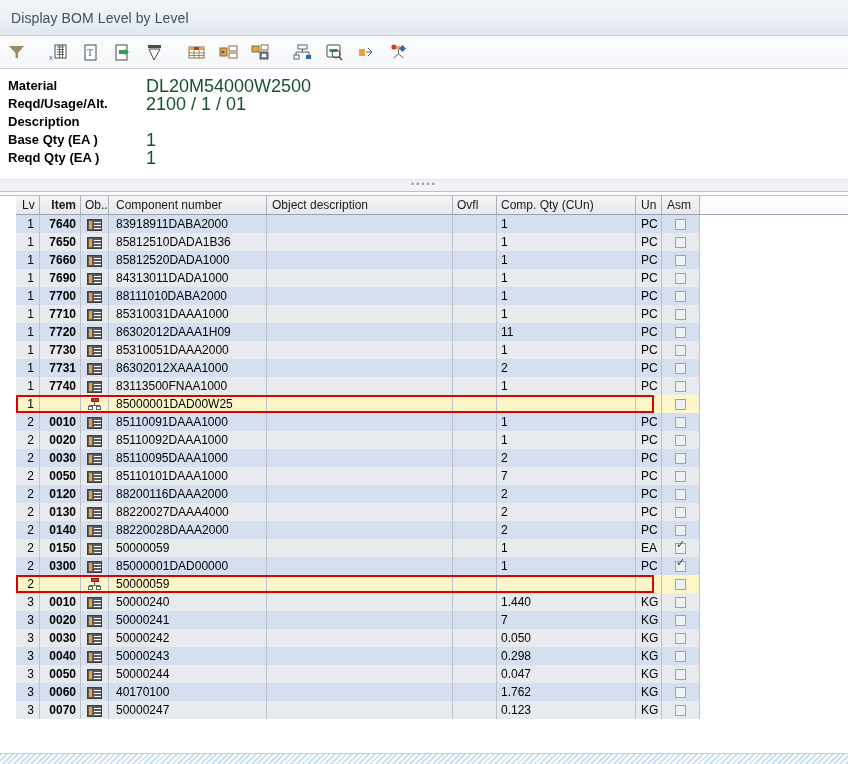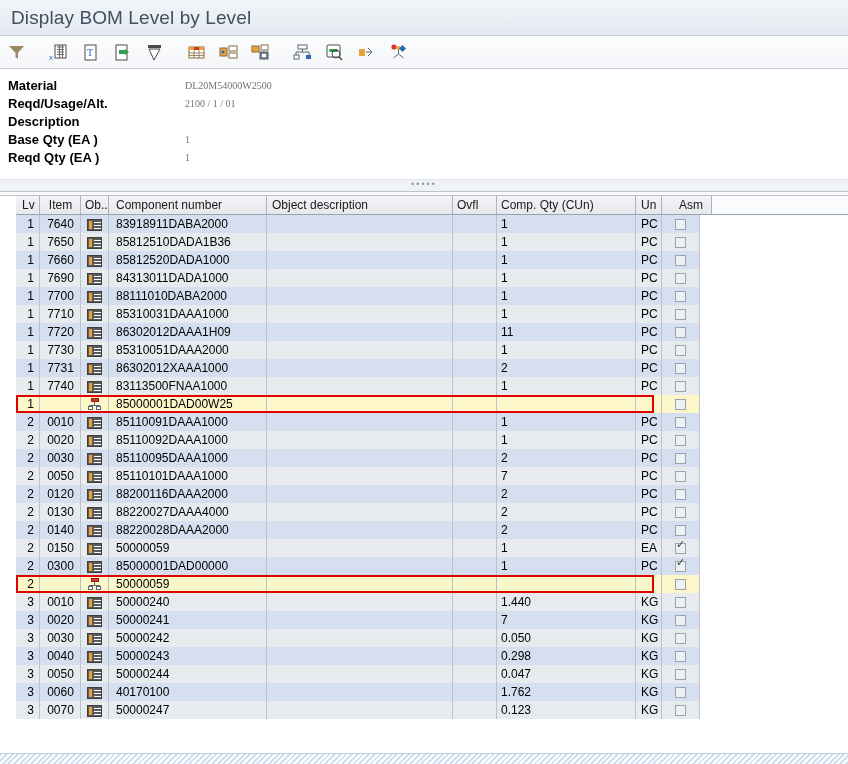--- a/index.html
+++ b/index.html
@@ -10,38 +10,38 @@
     font-size:12px;color:#000;
     -webkit-font-smoothing:antialiased;
   }
   
   .titlebar{
     height:36px;box-sizing:border-box;
     background:linear-gradient(to bottom,#f2f5f9 0%,#eaeff5 55%,#e3e9f1 100%);
     border-bottom:1px solid #c3ccd8;
     display:flex;align-items:center;padding-left:11px;
   }
-  .titlebar .ttl{font-size:19px;color:#41505f;letter-spacing:.1px;}
+  .titlebar .ttl{font-size:14px;color:#41505f;letter-spacing:.1px;}
   
   .toolbar{
     height:33px;box-sizing:border-box;
     background:linear-gradient(to bottom,#fbfcfd 0%,#f4f6f9 100%);
     border-bottom:1px solid #c9d1da;
     display:flex;align-items:center;
   }
   .tb-btn{
     width:30px;height:28px;display:flex;align-items:center;justify-content:center;
     cursor:pointer;border:1px solid transparent;border-radius:2px;
   }
   .tb-gap{width:10px;}
   
   .infoblock{position:relative;padding:8px 0 0 8px;height:110px;box-sizing:border-box;background:#fff;}
-  .inforow{display:flex;height:18px;line-height:18px;gap:39px;}
+  .inforow{display:flex;height:18px;line-height:18px;}
   .infolabel{width:138px;font-weight:bold;font-size:13px;color:#000;}
-  .infoval{font-size:10px;color:#737373;font-family:Liberation Serif, serif;}
+  .infoval{font-size:18px;color:#14532d;}
   .annot-line{position:absolute;left:63px;top:150px;width:2px;height:30px;background:#d91f1f;}
   .annot-strike{position:absolute;left:32px;top:160px;width:44px;height:2px;background:#d91f1f;}
   
   .splitter{
     height:11px;background:#f0f2f5;border-top:1px solid #dfe4ea;
     display:flex;align-items:center;justify-content:center;position:relative;
   }
   .splitter .dots{letter-spacing:2px;color:#8e99a6;font-size:9px;line-height:4px;position:relative;top:-2px;}
   .gridtop{height:3px;background:#fbfbfc;border-top:1px solid #b9c2cd;border-bottom:1px solid #b9c2cd;}
   
@@ -49,37 +49,37 @@
   .grow{display:flex;height:18px;line-height:18px;box-sizing:border-box;}
   .hrow{
     height:19px;line-height:19px;
     background:linear-gradient(to bottom,#f3f4f6 0%,#e6e8ec 100%);
     border-bottom:1px solid #9aa4b0;
     font-size:12px;color:#1a1a1a;
   }
   .cell{box-sizing:border-box;border-right:1px solid #b9c2cd;padding:0 4px;overflow:hidden;white-space:nowrap;}
   .hrow .cell{border-right:1px solid #aab3bf;}
   .c-lv{width:24px;text-align:right;padding-right:5px;}
-  .c-item{width:41px;text-align:center;padding-left:5px;}
+  .c-item{width:41px;text-align:right;padding-left:5px;font-weight:bold;}
   .c-ob{width:28px;text-align:center;padding:0;position:relative;}
   .c-comp{width:158px;padding-left:7px;}
   .c-desc{width:186px;}
   .c-ovfl{width:44px;}
   .c-qty{width:139px;padding-right:7px;}
   .c-un{width:26px;padding-left:5px;}
   .c-asm{width:38px;text-align:center;padding:0;position:relative;}
   .c-tail{flex:1;border-right:none;}
   .hrow .c-lv{text-align:left;padding-left:6px;}
   .hrow .c-item{padding-left:5px;}
   .hrow .c-ob{text-align:left;padding-left:4px;}
   .hrow .c-comp{padding-left:7px;}
   .hrow .c-desc{padding-left:5px;}
   .hrow .c-ovfl{text-align:left;}
   .hrow .c-un{padding-left:5px;}
-  .hrow .c-asm{text-align:left;padding-left:5px;margin-left:12px;}
+  .hrow .c-asm{text-align:left;padding-left:5px;}
   .hrow .c-tail{background:#fafbfc;}
   .r-a{background:#d6dfef;}
   .r-b{background:#e8ebee;}
   .r-a .c-tail,.r-b .c-tail{background:#fff;border-right:none;}
   .r-hl{background:#fdf6c8;position:relative;}
   .r-hl .c-tail{background:#fff;}
   .hl-box{
     position:absolute;left:0;top:0;width:638px;height:18px;
     border:2px solid #e00000;box-sizing:border-box;pointer-events:none;z-index:5;
   }

